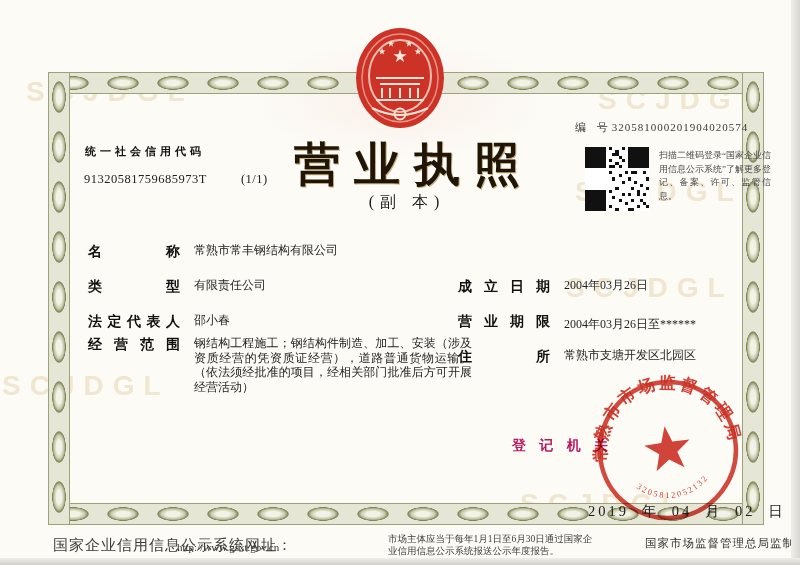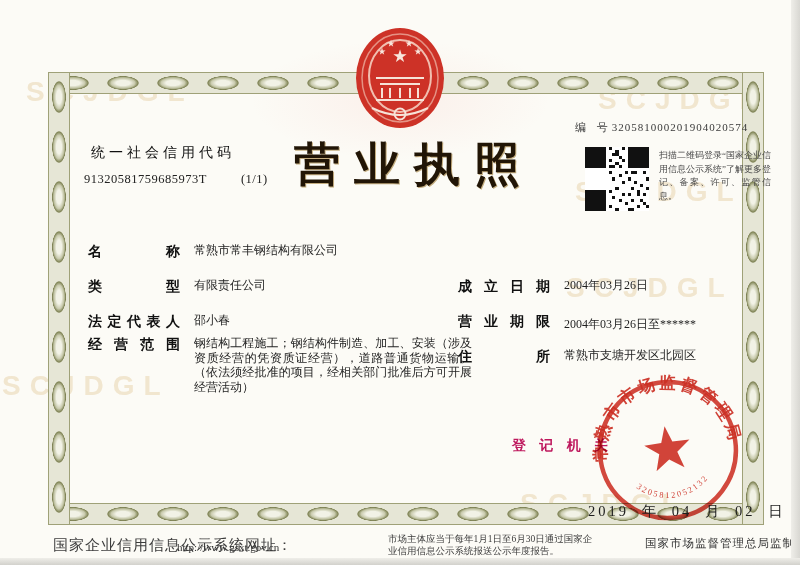--- a/index.html
+++ b/index.html
@@ -35,22 +35,22 @@
   .wm {
     position:absolute; font-family:"Liberation Sans", sans-serif; font-weight:bold;
     font-size:28px; letter-spacing:9px; color:rgba(203,156,70,0.22); white-space:nowrap;
   }
   .pink-tint { position:absolute; left:250px; top:40px; width:300px; height:120px;
     background:radial-gradient(closest-side, rgba(240,140,130,0.10), transparent); }
 
   .serial { position:absolute; left:575px; top:120px; font-size:11px; color:#3a3a3a; letter-spacing:1px; }
   .serial .lbl { letter-spacing:4px; margin-right:0; }
 
-  .credit-label { position:absolute; left:91px; top:144px; font-family:"Liberation Sans", sans-serif;
-    font-weight:normal; font-size:14px; letter-spacing:4px; color:#111; }
+  .credit-label { position:absolute; left:85px; top:144px; font-family:"Liberation Sans", sans-serif;
+    font-weight:bold; font-size:11px; letter-spacing:4px; color:#111; }
   .credit-value { position:absolute; left:84px; top:172px; font-size:12.5px; color:#222; letter-spacing:0.5px; }
   .credit-value .pg { margin-left:34px; }
 
   .title { position:absolute; left:262px; top:134px; width:290px; text-align:center;
     font-size:46px; font-weight:bold; letter-spacing:14px; text-indent:14px;
     color:#211506; text-shadow:1px 1px 0 rgba(150,110,30,0.55); }
   .subtitle { position:absolute; left:262px; top:192px; width:290px; text-align:center;
     font-size:16px; letter-spacing:6px; color:#1c1c1c; }
 
   .qr { position:absolute; left:585px; top:147px; }
@@ -122,20 +122,21 @@
   <div class="serial">
     <span class="lbl">编 号</span><span>320581000201904020574</span>
   </div>
 
   <div class="credit-label">统一社会信用代码</div>
   <div class="credit-value">
     <span>91320581759685973T</span><span class="pg">(1/1)</span>
   </div>
 
   <div class="title">营业执照</div>
+  <div class="subtitle">(副  本)</div>
 
   <svg class="qr" width="64" height="64" viewBox="0 0 63 63" shape-rendering="crispEdges">
     <rect width="63" height="63" fill="#fff"></rect>
     <g fill="#111">
       <rect x="0" y="0" width="21" height="21"></rect>
         <rect x="42" y="0" width="21" height="21"></rect>
         <rect x="0" y="42" width="21" height="21"></rect>
       <rect x="24" y="0" width="3" height="3"></rect>
         <rect x="30" y="3" width="3" height="3"></rect>
         <rect x="36" y="0" width="3" height="3"></rect>

